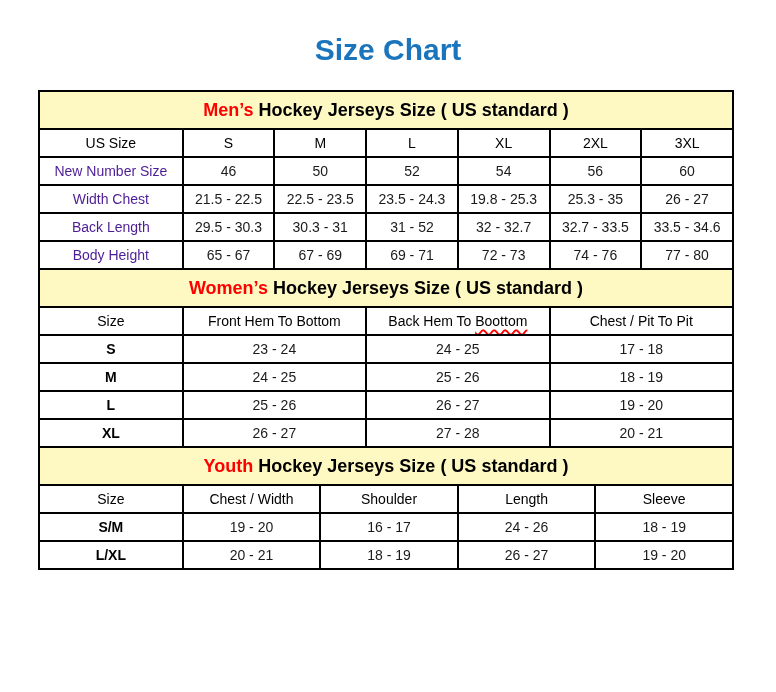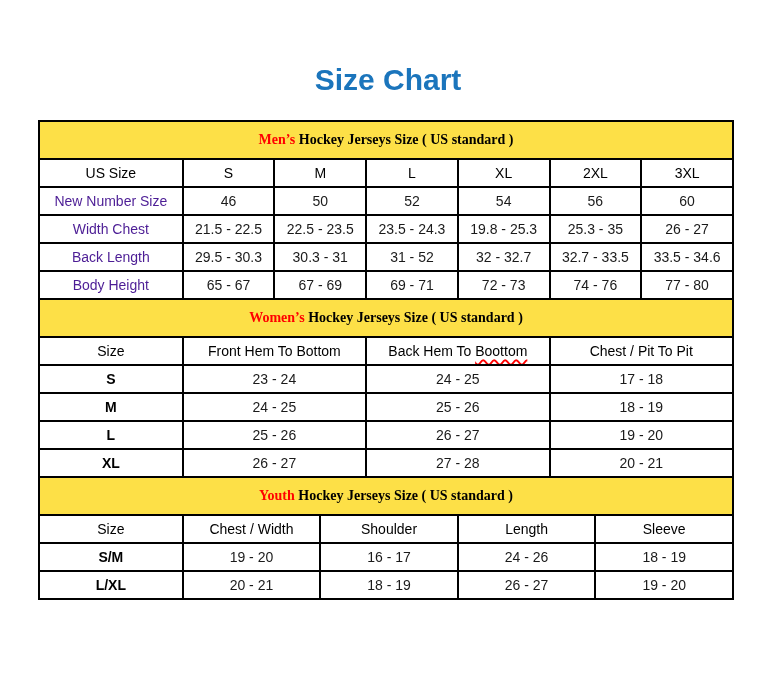--- a/index.html
+++ b/index.html
@@ -8,21 +8,21 @@
     background: #ffffff;
   }
   body {
     width: 776px;
     height: 692px;
     font-family: "Liberation Sans", sans-serif;
     color: #1a1a1a;
     overflow: hidden;
   }
   .wrap {
-    padding-top: 62px;
+    padding-top: 32px;
   }
   .page-title {
     margin: 0 0 22px 0;
     text-align: center;
     font-size: 30px;
     line-height: 1.2;
     font-weight: bold;
     color: #1B75BC;
     letter-spacing: 0px;
   }
@@ -47,25 +47,24 @@
     overflow: hidden;
     white-space: nowrap;
   }
   tr {
     height: 28px;
   }
   tr.band-row {
     height: 38px;
   }
   td.band {
-    background: #fde047;
+    background: #fef9c3;
     font-weight: bold;
-    font-size: 14px;
+    font-size: 18px;
     color: #000000;
-    font-family: Liberation Serif, serif;
   }
   td.band .hl {
     color: #FF0000;
   }
   th.colhead {
     font-weight: normal;
     color: #000000;
   }
   td.rowlabel {
     color: #4c1d95;

